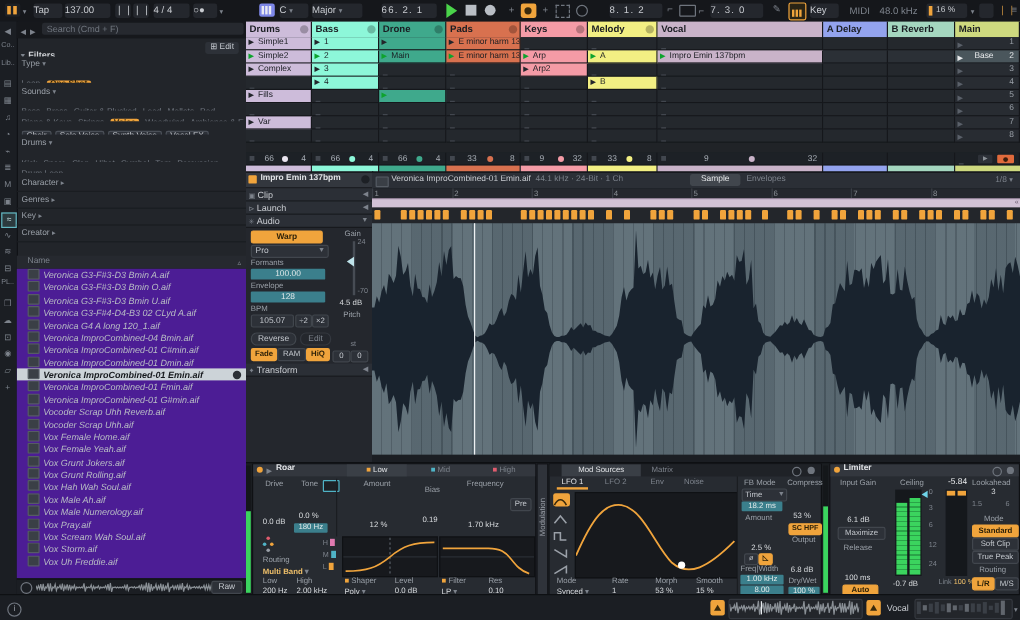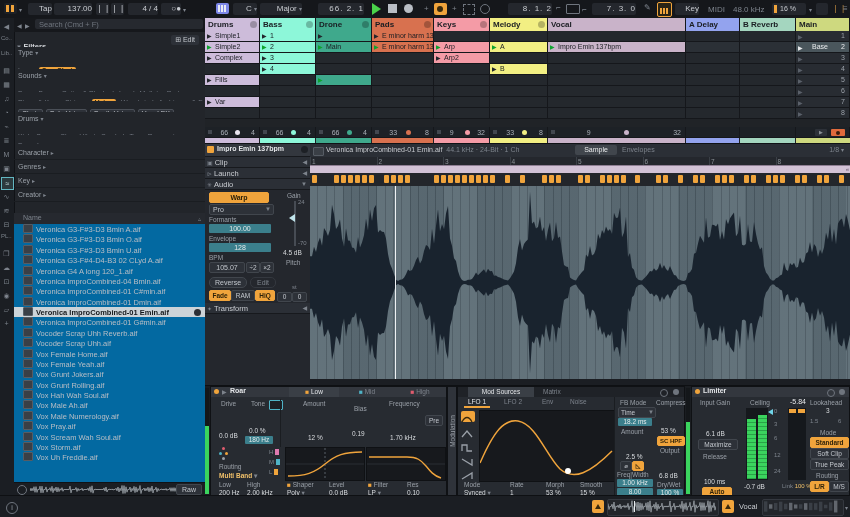--- a/index.html
+++ b/index.html
@@ -3,21 +3,21 @@
 <meta charset="utf-8">
 <style>
   html,body{margin:0;padding:0;background:#0d0f12;}
   #app{position:relative;width:850px;height:517px;background:#16181c;overflow:hidden;
        font-family:"Liberation Sans",sans-serif;color:#c3c7cd;}
   .abs{position:absolute;}
   .t6{font-size:6px}.t65{font-size:6.5px}.t7{font-size:7px}.t75{font-size:7.5px}.t8{font-size:8px}
   .dim{color:#7d838c}.lbl{color:#9aa0a8}.val{color:#d8dbde}
   .nowrap{white-space:nowrap;overflow:hidden}
   .tbox{position:absolute;top:3px;height:12px;line-height:12px;background:#24272d;border-radius:2px;
-        text-align:right;font-size:8px;color:#c9ccd1}
+        text-align:left;font-size:8px;color:#c9ccd1}
   .btn{background:#2d3138;border:1px solid #41464d;border-radius:2px;text-align:center;color:#c3c7cd}
   .orangebtn{background:#f0a43c;border:1px solid #f0a43c;color:#2a1f08;border-radius:2px;text-align:center;font-weight:bold}
   .tealbox{background:#3b7f8c;color:#e2e9ea;border-radius:1px;text-align:center}
   .tag{color:#70767f;font-size:7px;margin-right:5px;white-space:nowrap}
   .tag.on{background:#f0a43c;color:#2a1f08;padding:0 3px;border-radius:2px;font-weight:bold}
   .chip{background:#2d3138;border:1px solid #4a4f57;border-radius:2px;padding:0 3px;height:9px;line-height:9px;
         font-size:7px;color:#c9ccd1;margin-right:3px;white-space:nowrap}
   .secrow{position:absolute;left:0;width:105px;height:11px;line-height:11px;background:#2b2f36;
           border-bottom:1px solid #17191d;font-size:7.5px;color:#c9ccd1;padding-left:0;box-sizing:border-box}
   .knob{position:relative;border-radius:50%;}
@@ -150,30 +150,31 @@
         <div style="position: relative; height: 13px; line-height: 13px; padding-left: 4px; border-bottom: 1px solid rgb(26, 29, 33); font-size: 7px; color: rgb(154, 160, 168);"><span>Character</span> <span class="dim t6">▸</span></div>
         <div style="position: relative; height: 13px; line-height: 13px; padding-left: 4px; border-bottom: 1px solid rgb(26, 29, 33); font-size: 7px; color: rgb(154, 160, 168);"><span>Genres</span> <span class="dim t6">▸</span></div>
         <div style="position: relative; height: 13px; line-height: 13px; padding-left: 4px; border-bottom: 1px solid rgb(26, 29, 33); font-size: 7px; color: rgb(154, 160, 168);"><span>Key</span> <span class="dim t6">▸</span></div>
         <div style="position: relative; height: 13px; line-height: 13px; padding-left: 4px; border-bottom: 1px solid rgb(26, 29, 33); font-size: 7px; color: rgb(154, 160, 168);"><span>Creator</span> <span class="dim t6">▸</span></div>
       </div>
 
     <div class="abs" style="left:14px;top:195px;width:191px;height:11px;background:#26292f;border-bottom:1px solid #14161a;">
       <span class="abs t7 dim" style="left:9px;top:1px;">Name</span>
       <span class="abs t6 dim" style="right:4px;top:2px;">▵</span>
     </div>
-    <div class="abs" id="file-list" style="left:14px;top:206px;width:191px;height:258px;background:#0369a1;overflow:hidden;">
+    <div class="abs" id="file-list" style="left:14px;top:206px;width:191px;height:258px;background:#4c1d95;overflow:hidden;font-style:italic;">
         <div class="filerow"><span class="ficon"></span><span>Veronica G3-F#3-D3 Bmin A.aif</span></div>
         <div class="filerow"><span class="ficon"></span><span>Veronica G3-F#3-D3 Bmin O.aif</span></div>
         <div class="filerow"><span class="ficon"></span><span>Veronica G3-F#3-D3 Bmin U.aif</span></div>
         <div class="filerow"><span class="ficon"></span><span>Veronica G3-F#4-D4-B3 02 CLyd A.aif</span></div>
         <div class="filerow"><span class="ficon"></span><span>Veronica G4 A long 120_1.aif</span></div>
         <div class="filerow"><span class="ficon"></span><span>Veronica ImproCombined-04 Bmin.aif</span></div>
         <div class="filerow"><span class="ficon"></span><span>Veronica ImproCombined-01 C#min.aif</span></div>
         <div class="filerow"><span class="ficon"></span><span>Veronica ImproCombined-01 Dmin.aif</span></div>
         <div class="filerow sel"><span class="ficon"></span><span>Veronica ImproCombined-01 Emin.aif</span><span style="position: absolute; right: 4px; top: 1.5px; width: 7px; height: 7px; border-radius: 50%; background: rgb(43, 47, 54);"></span></div>
+        <div class="filerow"><span class="ficon"></span><span>Veronica ImproCombined-01 Fmin.aif</span></div>
         <div class="filerow"><span class="ficon"></span><span>Veronica ImproCombined-01 G#min.aif</span></div>
         <div class="filerow"><span class="ficon"></span><span>Vocoder Scrap Uhh Reverb.aif</span></div>
         <div class="filerow"><span class="ficon"></span><span>Vocoder Scrap Uhh.aif</span></div>
         <div class="filerow"><span class="ficon"></span><span>Vox Female Home.aif</span></div>
         <div class="filerow"><span class="ficon"></span><span>Vox Female Yeah.aif</span></div>
         <div class="filerow"><span class="ficon"></span><span>Vox Grunt Jokers.aif</span></div>
         <div class="filerow"><span class="ficon"></span><span>Vox Grunt Rolling.aif</span></div>
         <div class="filerow"><span class="ficon"></span><span>Vox Hah Wah Soul.aif</span></div>
         <div class="filerow"><span class="ficon"></span><span>Vox Male Ah.aif</span></div>
         <div class="filerow"><span class="ficon"></span><span>Vox Male Numerology.aif</span></div>

